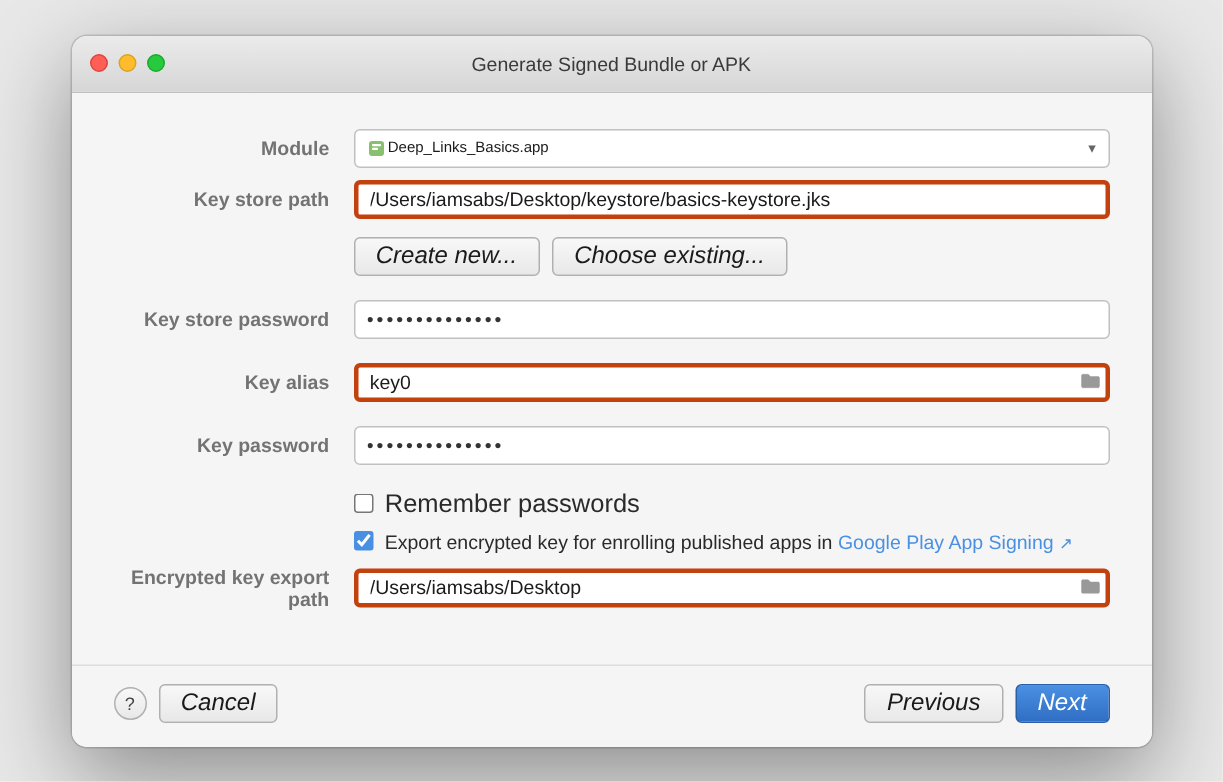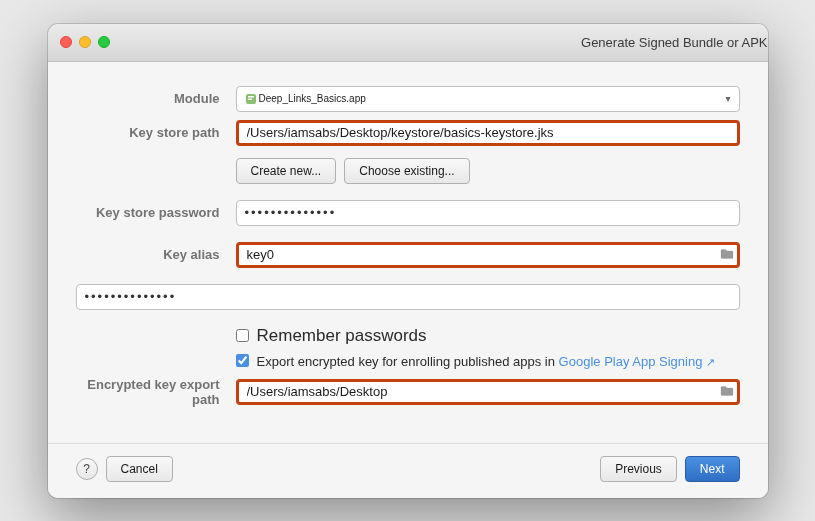--- a/index.html
+++ b/index.html
@@ -22,21 +22,21 @@
       box-shadow: 0 20px 60px rgba(0,0,0,0.4), 0 0 0 1px rgba(0,0,0,0.15);
       width: 720px;
       overflow: hidden;
     }
 
     .titlebar {
       background: linear-gradient(to bottom, #ebebeb, #d6d6d6);
       height: 38px;
       display: flex;
       align-items: center;
-      justify-content: flex-end;
+      justify-content: center;
       position: relative;
       border-bottom: 1px solid #c0c0c0;
       border-radius: 10px 10px 0 0;
     }
 
     .traffic-lights {
       position: absolute;
       left: 12px;
       display: flex;
       gap: 7px;
@@ -136,25 +136,26 @@
       display: flex;
       gap: 8px;
       margin-top: 6px;
       justify-content: flex-end;
     }
 
     .btn {
       height: 26px;
       padding: 0 14px;
       border-radius: 4px;
-      font-size: 12px;
+      font-size: 16px;
       cursor: pointer;
       border: 1px solid #b0b0b0;
       background: linear-gradient(to bottom, #f8f8f8, #e8e8e8);
       color: #1a1a1a;
+      font-style: italic;
     }
 
     .btn-primary {
       background: linear-gradient(to bottom, #4a90e2, #2f6ec4);
       color: white;
       border: 1px solid #2a5fa8;
     }
 
     .input-with-icon {
       position: relative;
@@ -333,20 +334,21 @@
           <span class="folder-icon">
             <svg width="14" height="12" viewBox="0 0 14 12" fill="none" xmlns="http://www.w3.org/2000/svg">
               <path d="M1 2.5C1 1.9 1.4 1.5 2 1.5H5.5L7 3H12C12.6 3 13 3.4 13 4V9.5C13 10.1 12.6 10.5 12 10.5H2C1.4 10.5 1 10.1 1 9.5V2.5Z" fill="#999" stroke="#999" stroke-width="0.3"></path>
             </svg>
           </span>
         </div>
       </div>
     </div>
 
     <div class="form-row">
+      <span class="label">Key password</span>
       <div class="field-area">
         <input type="password" class="password-input" value="••••••••••••••" style="letter-spacing: 2px; color: rgb(51, 51, 51);">
       </div>
     </div>
 
     <div class="checkbox-row">
       <input type="checkbox" style="">
       <span class="checkbox-label">Remember passwords</span>
     </div>
 

